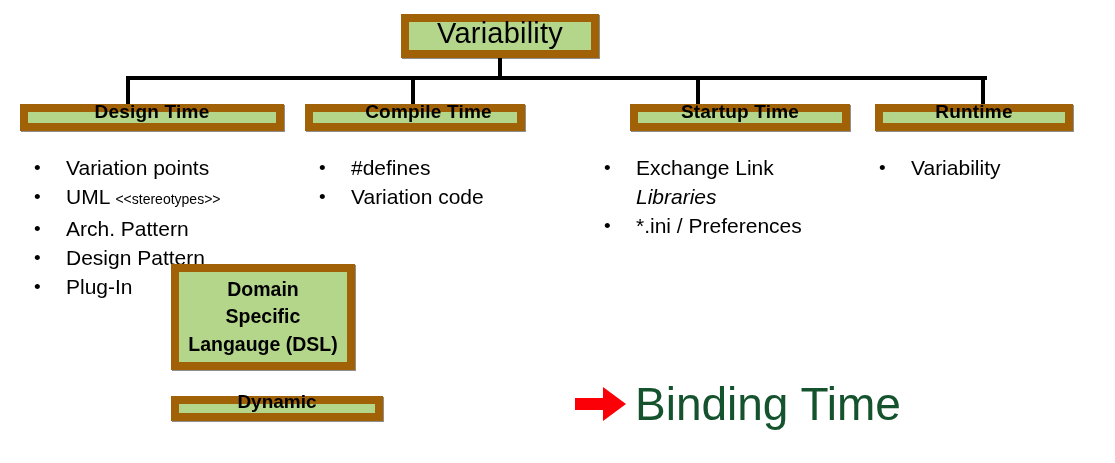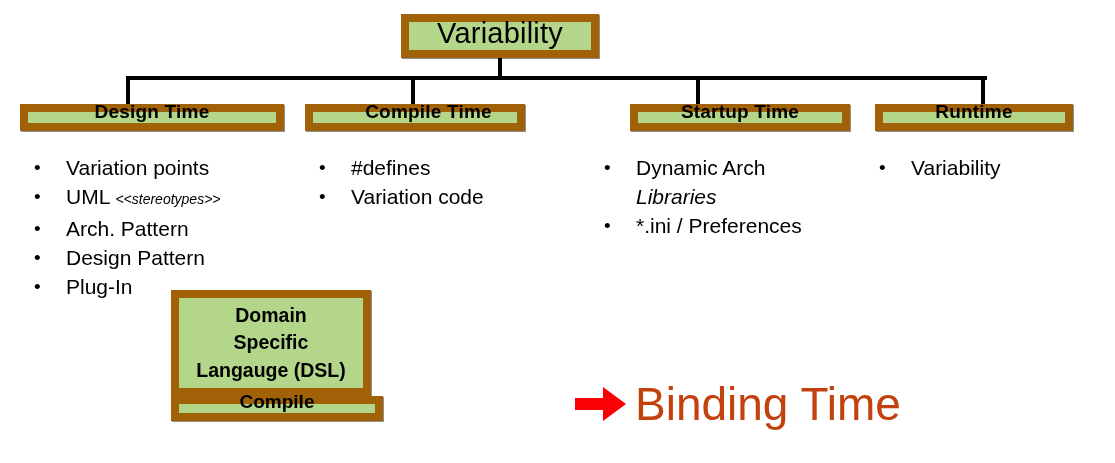--- a/index.html
+++ b/index.html
@@ -48,22 +48,22 @@
     font-weight: bold;
     letter-spacing: 0.2px;
   }
   #box-design   { left: 20px;  top: 104px; width: 264px; }
   #box-compile  { left: 305px; top: 104px; width: 220px; padding-left: 27px; }
   #box-startup  { left: 590px; top: 104px; width: 220px; margin-left: 40px; }
   #box-runtime  { left: 875px; top: 104px; width: 198px; }
 
   .gbox.dsl {
     left: 171px;
-    top: 290px;
-    width: 200px;
+    top: 264px;
+    width: 184px;
     height: 106px;
     font-size: 19.5px;
     font-weight: bold;
     line-height: 1.40;
     flex-direction: column;
   }
   .gbox.dsl .dsl-line { display: block; width: 100%; }
 
   .gbox.aspects {
     left: 171px;
@@ -107,36 +107,35 @@
     line-height: 29px;
   }
   .blist .bitem .cont {
     display: block;
     white-space: nowrap;
     font-style: italic;
   }
   .small-tag {
     font-size: 14px;
     vertical-align: baseline;
-    font-style: italic;
   }
 
   #list-design  { left: 28px;  top: 153px; }
   #list-compile { left: 313px; top: 153px; }
   #list-startup { left: 598px; top: 153px; }
   #list-runtime { left: 873px; top: 153px; }
 
   
   #binding-callout {
     position: absolute;
     left: 575px;
     top: 381px;
     display: flex;
     align-items: center;
-    color: #c2410c;
+    color: #14532d;
     white-space: nowrap;
   }
   #binding-arrow-icon {
     display: inline-block;
     width: 52px;
     height: 40px;
     margin-right: 8px;
     flex: none;
   }
   #binding-label {
@@ -204,21 +203,21 @@
     </div>
     <div class="bitem">
       <span class="bullet">•</span>
       <span>Variation code</span>
     </div>
   </div>
 
   <div class="blist" id="list-startup">
     <div class="bitem">
       <span class="bullet">•</span>
-      <span>Dynamic Arch</span>
+      <span>Exchange Link</span>
       <span class="cont">Libraries</span>
     </div>
     <div class="bitem">
       <span class="bullet">•</span>
       <span>*.ini / Preferences</span>
     </div>
   </div>
 
   <div class="blist" id="list-runtime">
     <div class="bitem">
@@ -227,21 +226,21 @@
     </div>
   </div>
 
   <div class="gbox dsl">
     <span class="dsl-line">Domain</span>
     <span class="dsl-line">Specific</span>
     <span class="dsl-line">Langauge (DSL)</span>
   </div>
 
   <div class="gbox aspects">
-    <span>Compile</span>
+    <span>Dynamic</span>
   </div>
 
   <div id="binding-callout">
     <span id="binding-arrow-icon">
       <svg width="52" height="40" viewBox="0 0 52 40" xmlns="http://www.w3.org/2000/svg" aria-hidden="true">
         <path d="M0 14 H28 V3 L51 20 L28 37 V26 H0 Z" fill="#fb0007"></path>
       </svg>
     </span>
     <span id="binding-label">Binding Time</span>
   </div>

